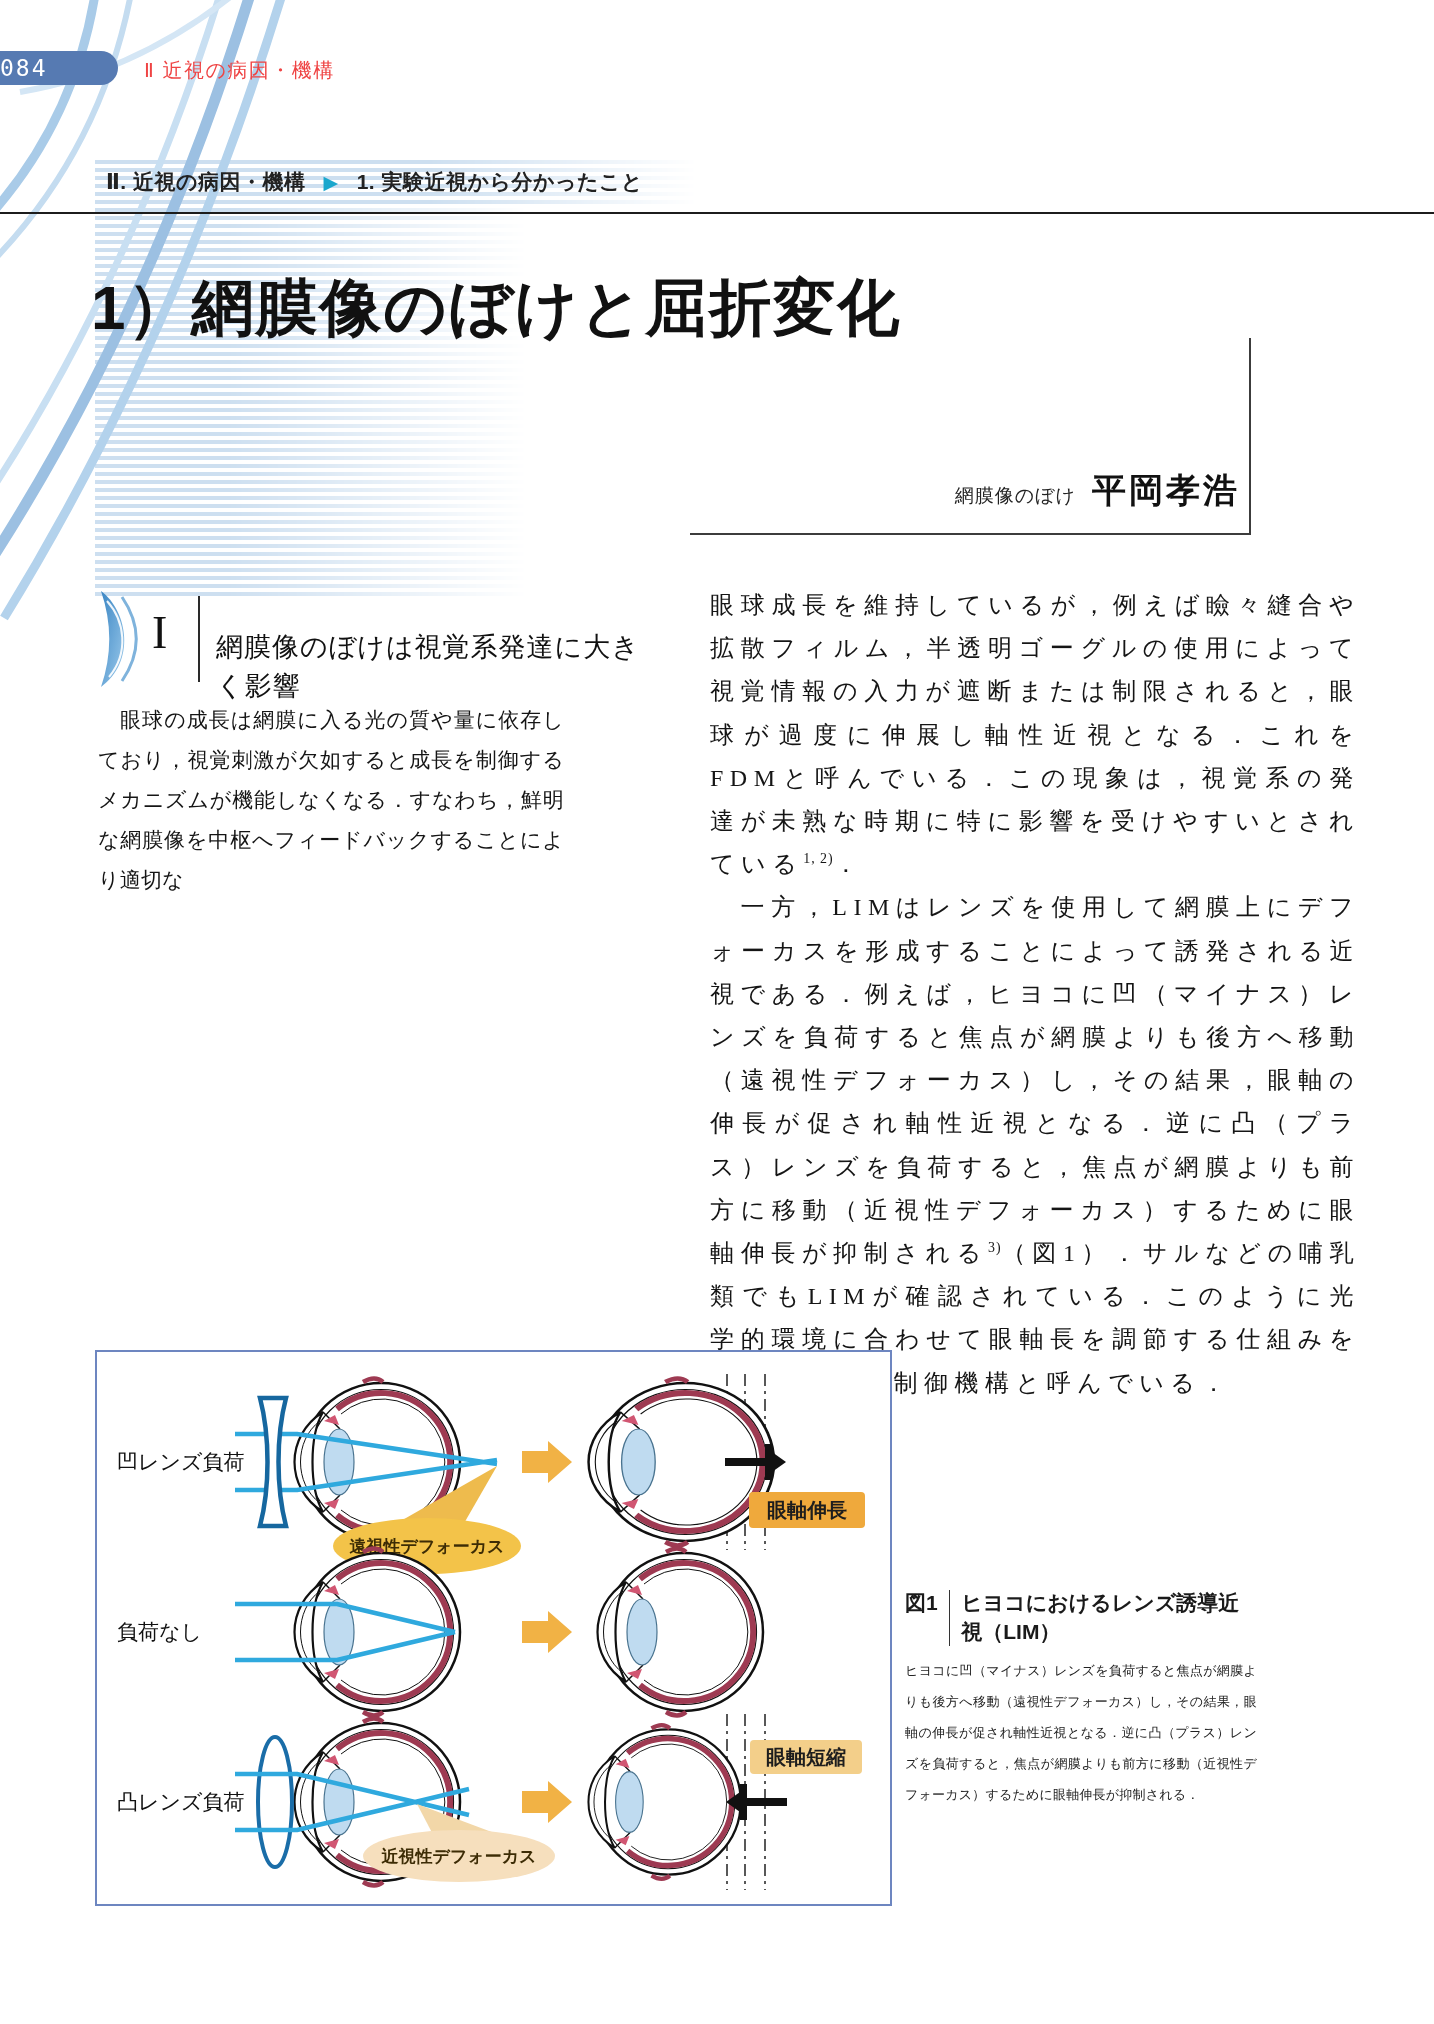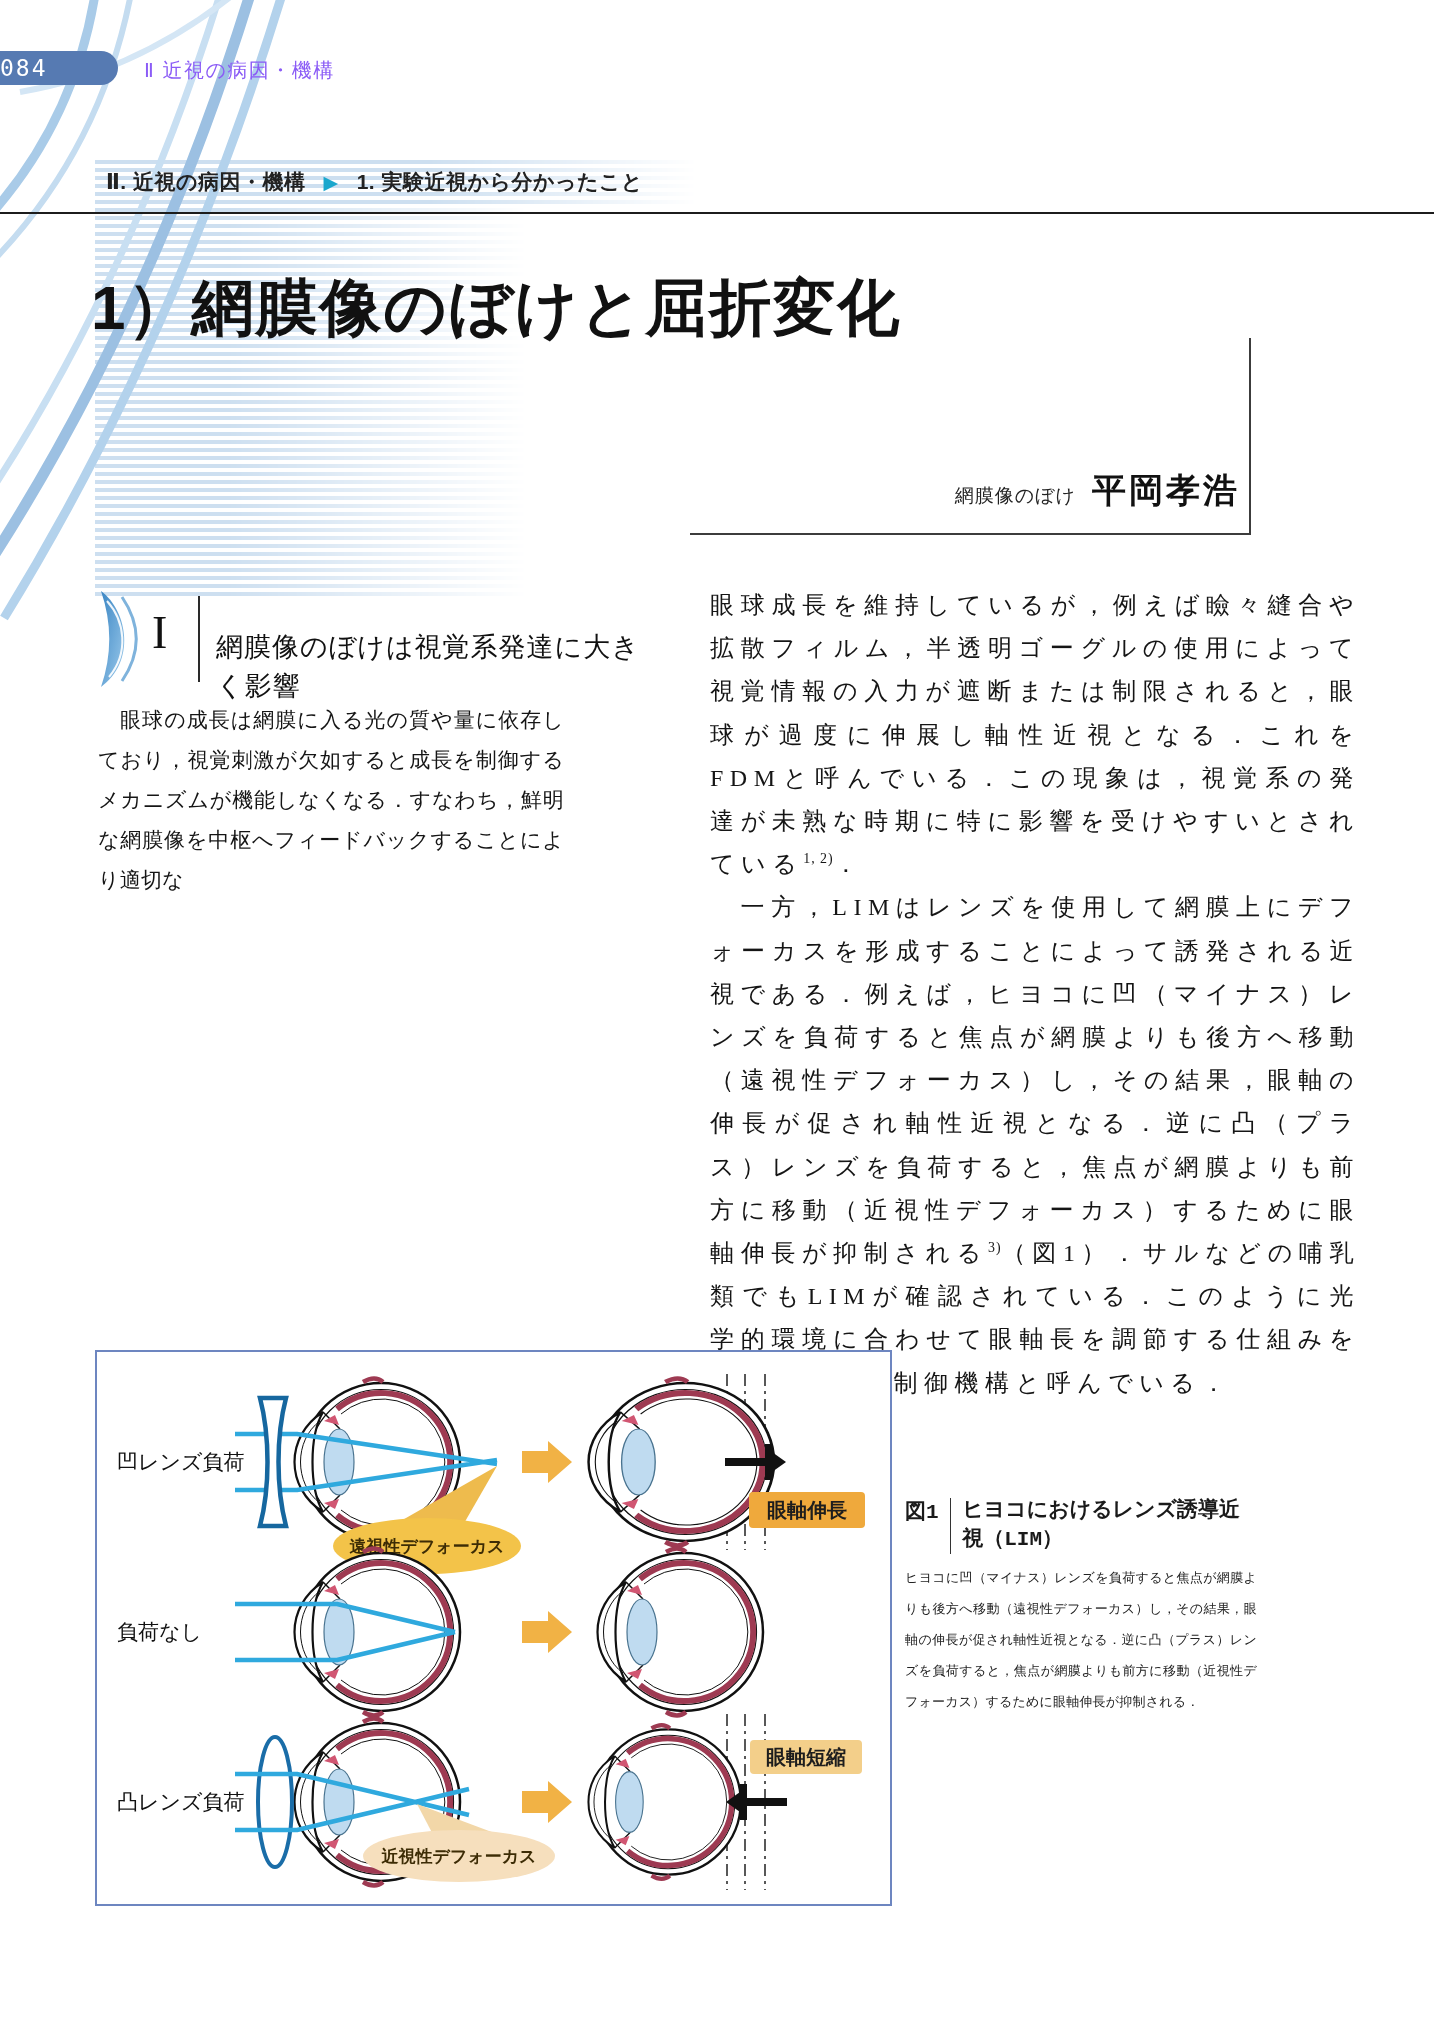--- a/index.html
+++ b/index.html
@@ -14,21 +14,21 @@
      -webkit-mask-image:linear-gradient(90deg,#000 55%,transparent 99%);
      mask-image:linear-gradient(90deg,#000 55%,transparent 99%);}
   #stripes-main{left:95px;top:208px;width:600px;height:392px;
      -webkit-mask-image:linear-gradient(90deg,#000 22%,transparent 72%);
      mask-image:linear-gradient(90deg,#000 22%,transparent 72%);}
   
   #page-tab{position:absolute;left:0;top:51px;width:118px;height:34px;background:#567ab2;
      border-radius:0 17px 17px 0;z-index:3;display:flex;align-items:center;
      padding-right:13px;box-sizing:border-box;}
   #page-number{color:#fff;font-family:"DejaVu Sans Mono",monospace;font-size:23px;letter-spacing:2px;}
-  #chapter-header{position:absolute;left:144px;top:57px;font-size:20px;color:#8b5cf6;
+  #chapter-header{position:absolute;left:144px;top:57px;font-size:20px;color:#ef4444;
      letter-spacing:1.5px;z-index:3;}
   
   #breadcrumb{position:absolute;left:106px;top:168px;z-index:2;font-weight:bold;font-size:21px;
      color:#222;display:flex;align-items:center;gap:18px;letter-spacing:0.5px;justify-content:flex-end;}
   #breadcrumb .arrow{color:#1ba7cd;font-size:19px;}
   #rule-top{position:absolute;left:0;top:212px;width:1434px;height:2px;background:#1c1c1c;z-index:2;}
   
   #article-title{position:absolute;left:91px;top:224px;z-index:2;font-size:62px;font-weight:bold;
      letter-spacing:2px;color:#111;}
   
@@ -55,21 +55,21 @@
      font-size:24px;line-height:43.2px;letter-spacing:6.5px;}
   #col-right p{margin:0;}
   sup.ref{font-size:0.58em;letter-spacing:1px;vertical-align:super;line-height:0;}
   
   #figure-box{position:absolute;left:95px;top:1350px;width:797px;height:556px;z-index:2;
      border:2px solid #6d86c0;background:#fff;box-sizing:border-box;}
   .fig-row-label{font-family:"Liberation Sans","DejaVu Sans",sans-serif;font-size:21px;fill:#111;}
   .fig-defocus{font-family:"Liberation Sans","DejaVu Sans",sans-serif;font-size:17px;font-weight:bold;fill:#3d2c05;}
   .fig-result{font-family:"Liberation Sans","DejaVu Sans",sans-serif;font-size:20px;font-weight:bold;fill:#1d1d1d;}
   
-  #caption{position:absolute;left:905px;top:1496px;width:352px;z-index:2;font-family:Liberation Mono, monospace;}
+  #caption{position:absolute;left:905px;top:1588px;width:352px;z-index:2;}
   #caption .cap-head{display:flex;align-items:flex-start;}
   #caption .cap-tag{font-weight:bold;font-size:21px;white-space:nowrap;padding-top:1px;}
   #caption .cap-div{width:2px;background:#333;align-self:stretch;margin:2px 11px 0 11px;}
   #caption .cap-title{font-weight:bold;font-size:21px;line-height:29px;}
   #caption .cap-body{margin-top:9px;font-size:13px;line-height:31px;text-align:justify;
      letter-spacing:0.2px;color:#222;}
 </style>
 </head>
 <body>
 

